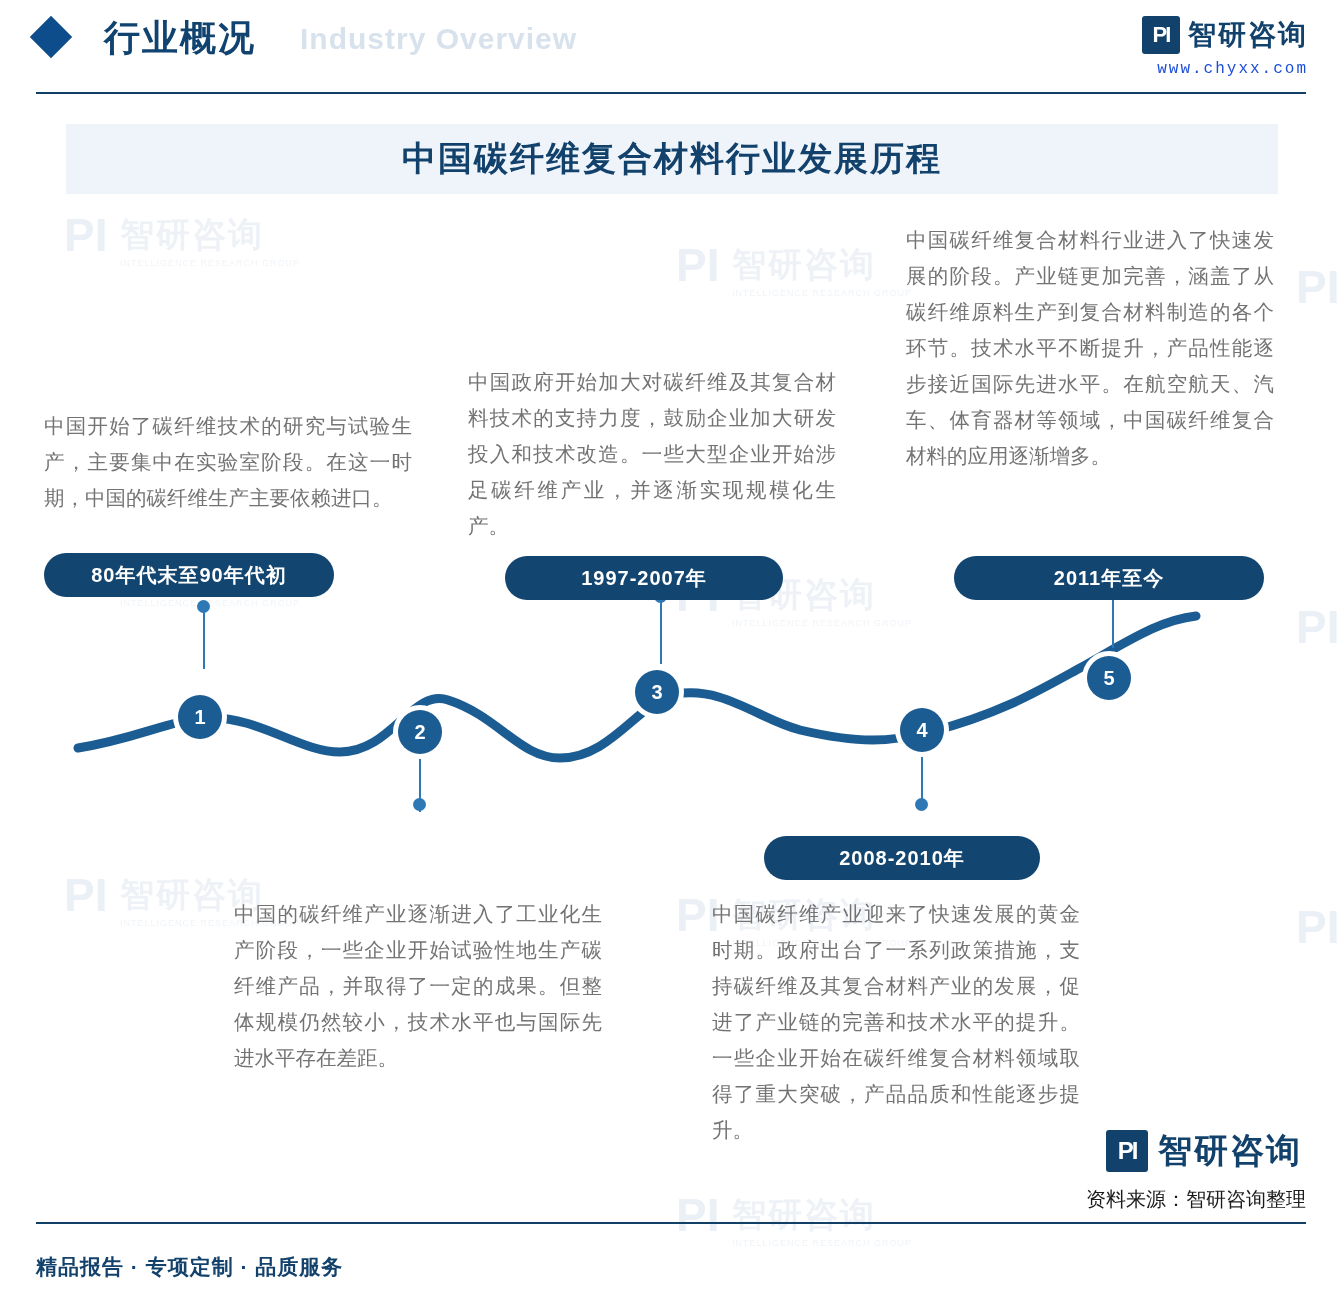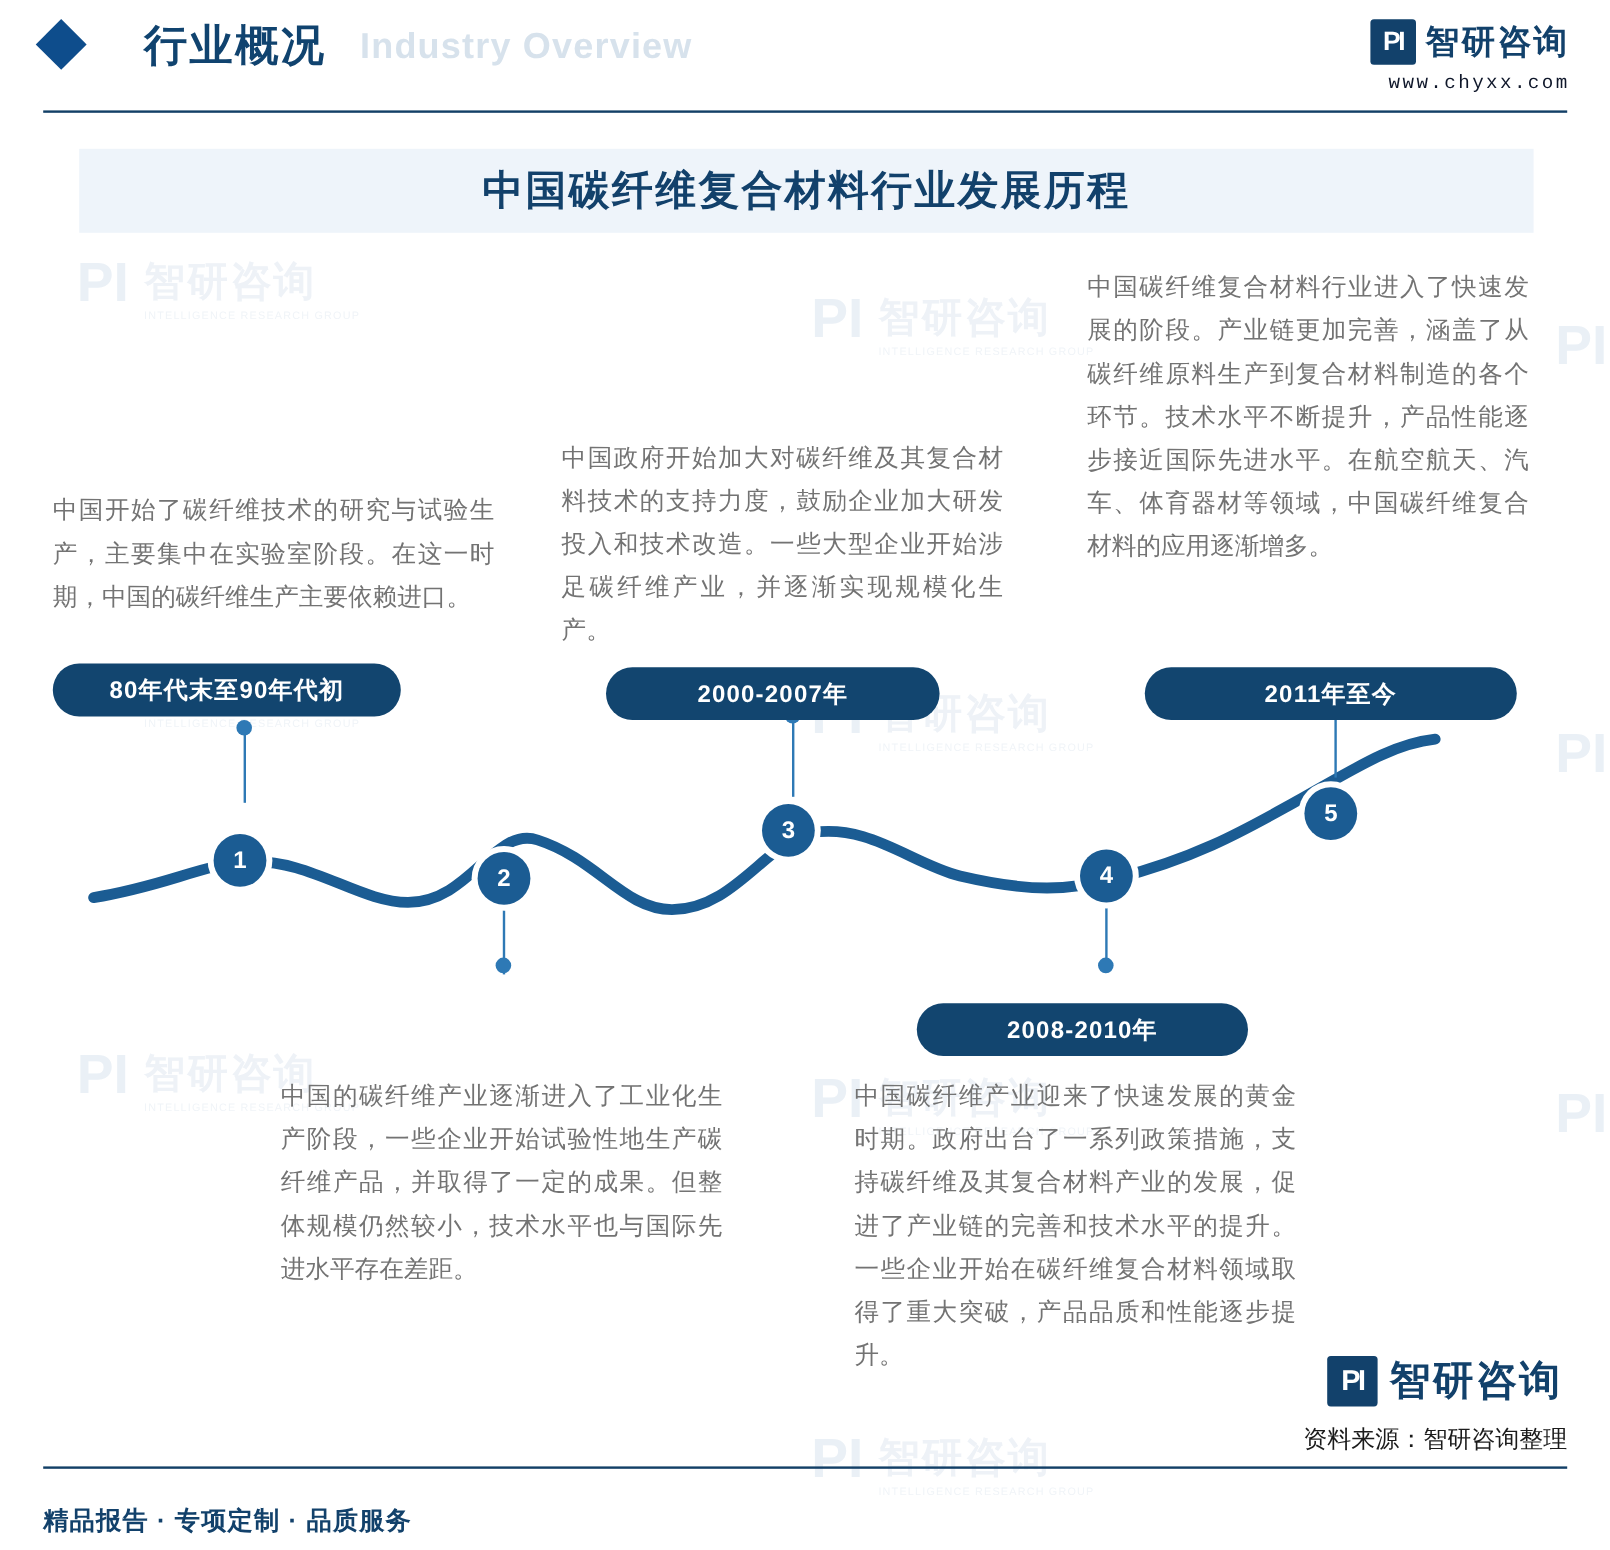--- a/index.html
+++ b/index.html
@@ -64,21 +64,20 @@
     transform: rotate(45deg);
   }
   .header-title {
     position: absolute;
     left: 104px;
     top: 14px;
     font-size: 36px;
     font-weight: bold;
     color: #10436f;
     letter-spacing: 2px;
-    margin-left: 16px;
   }
   .header-sub {
     position: absolute;
     left: 300px;
     top: 22px;
     font-size: 30px;
     font-weight: bold;
     color: #d7e2ec;
     letter-spacing: 1px;
   }
@@ -117,21 +116,21 @@
   }
   .brand-name {
     font-size: 28px;
     font-weight: bold;
     color: #12416b;
     letter-spacing: 2px;
   }
   .brand-url {
     margin-top: 6px;
     font-size: 16px;
-    color: #0f172a;
+    color: #1d4ed8;
     letter-spacing: 2px;
     font-family: "Liberation Mono", "DejaVu Sans Mono", monospace;
   }
 
   
   .title-band {
     position: absolute;
     left: 66px;
     top: 124px;
     width: 1212px;
@@ -330,21 +329,21 @@
   <div class="desc" style="left:44px; top:408px; width:368px;">中国开始了碳纤维技术的研究与试验生产，主要集中在实验室阶段。在这一时期，中国的碳纤维生产主要依赖进口。</div>
 
   <div class="pin-line" style="left:419px; top:752px; height:60px;"></div>
   <div class="pin-dot" style="left:413px; top:798px;"></div>
   <div class="node" style="left:398px; top:710px;">2</div>
   <div class="desc" style="left:234px; top:896px; width:368px;">中国的碳纤维产业逐渐进入了工业化生产阶段，一些企业开始试验性地生产碳纤维产品，并取得了一定的成果。但整体规模仍然较小，技术水平也与国际先进水平存在差距。</div>
 
   <div class="pin-line" style="left:660px; top:598px; height:66px;"></div>
   <div class="pin-dot" style="left:654px; top:590px;"></div>
   <div class="node" style="left:635px; top:670px;">3</div>
-  <div class="label" style="left:505px; top:556px; width:278px;">2000-2007年</div>
+  <div class="label" style="left:505px; top:556px; width:278px;">1997-2007年</div>
   <div class="desc" style="left:468px; top:364px; width:368px;">中国政府开始加大对碳纤维及其复合材料技术的支持力度，鼓励企业加大研发投入和技术改造。一些大型企业开始涉足碳纤维产业，并逐渐实现规模化生产。</div>
 
   <div class="pin-line" style="left:921px; top:752px; height:58px;"></div>
   <div class="pin-dot" style="left:915px; top:798px;"></div>
   <div class="node" style="left:900px; top:708px;">4</div>
   <div class="label" style="left:764px; top:836px; width:276px;">2008-2010年</div>
   <div class="desc" style="left:712px; top:896px; width:368px;">中国碳纤维产业迎来了快速发展的黄金时期。政府出台了一系列政策措施，支持碳纤维及其复合材料产业的发展，促进了产业链的完善和技术水平的提升。一些企业开始在碳纤维复合材料领域取得了重大突破，产品品质和性能逐步提升。</div>
 
   <div class="pin-line" style="left:1112px; top:590px; height:58px;"></div>
   <div class="pin-dot" style="left:1106px; top:584px;"></div>

